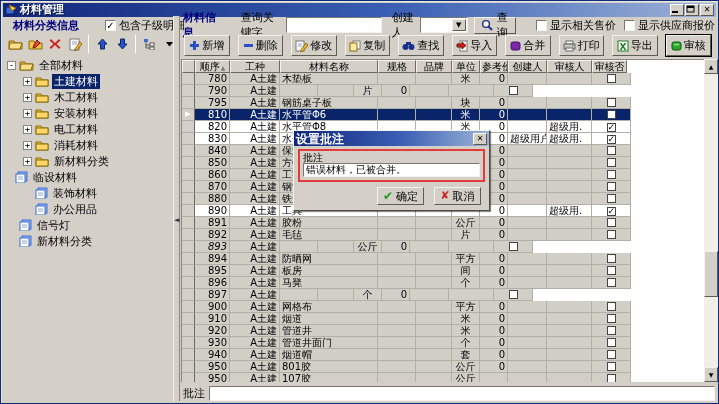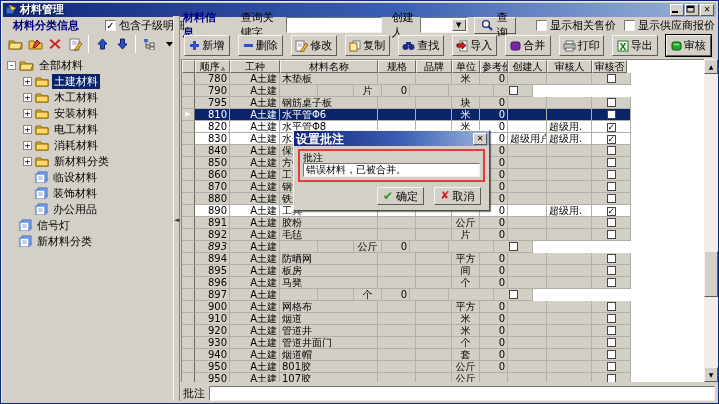--- a/index.html
+++ b/index.html
@@ -262,21 +262,21 @@
       <div class="titem" style="padding-left: 20px;">
         <span class="toggle">+</span>
         <span class="ic">
           <svg width="14" height="11">
             <path d="M1 2h5l1 2h6v6H1z" fill="#f5c243" stroke="#8a6a10"></path>
             <rect x="1" y="4" width="12" height="6" fill="#ffd867" stroke="#8a6a10"></rect>
           </svg>
         </span>
         <span class="tlabel">新材料分类</span>
       </div>
-      <div class="titem" style="padding-left: 20px;">
+      <div class="titem" style="">
         <span style="width: 12px; flex: 0 0 12px;"></span>
         <span class="ic">
           <svg width="13" height="12">
             <rect x="3" y="1" width="9" height="9" fill="#9cb8e8" stroke="#3a6ad4"></rect>
             <rect x="1" y="3" width="9" height="9" fill="#fff" stroke="#3a6ad4"></rect>
             <line x1="3" y1="6" x2="8" y2="6" stroke="#9ab"></line>
             <line x1="3" y1="8" x2="8" y2="8" stroke="#9ab"></line>
           </svg>
         </span>
         <span class="tlabel">临设材料</span>

